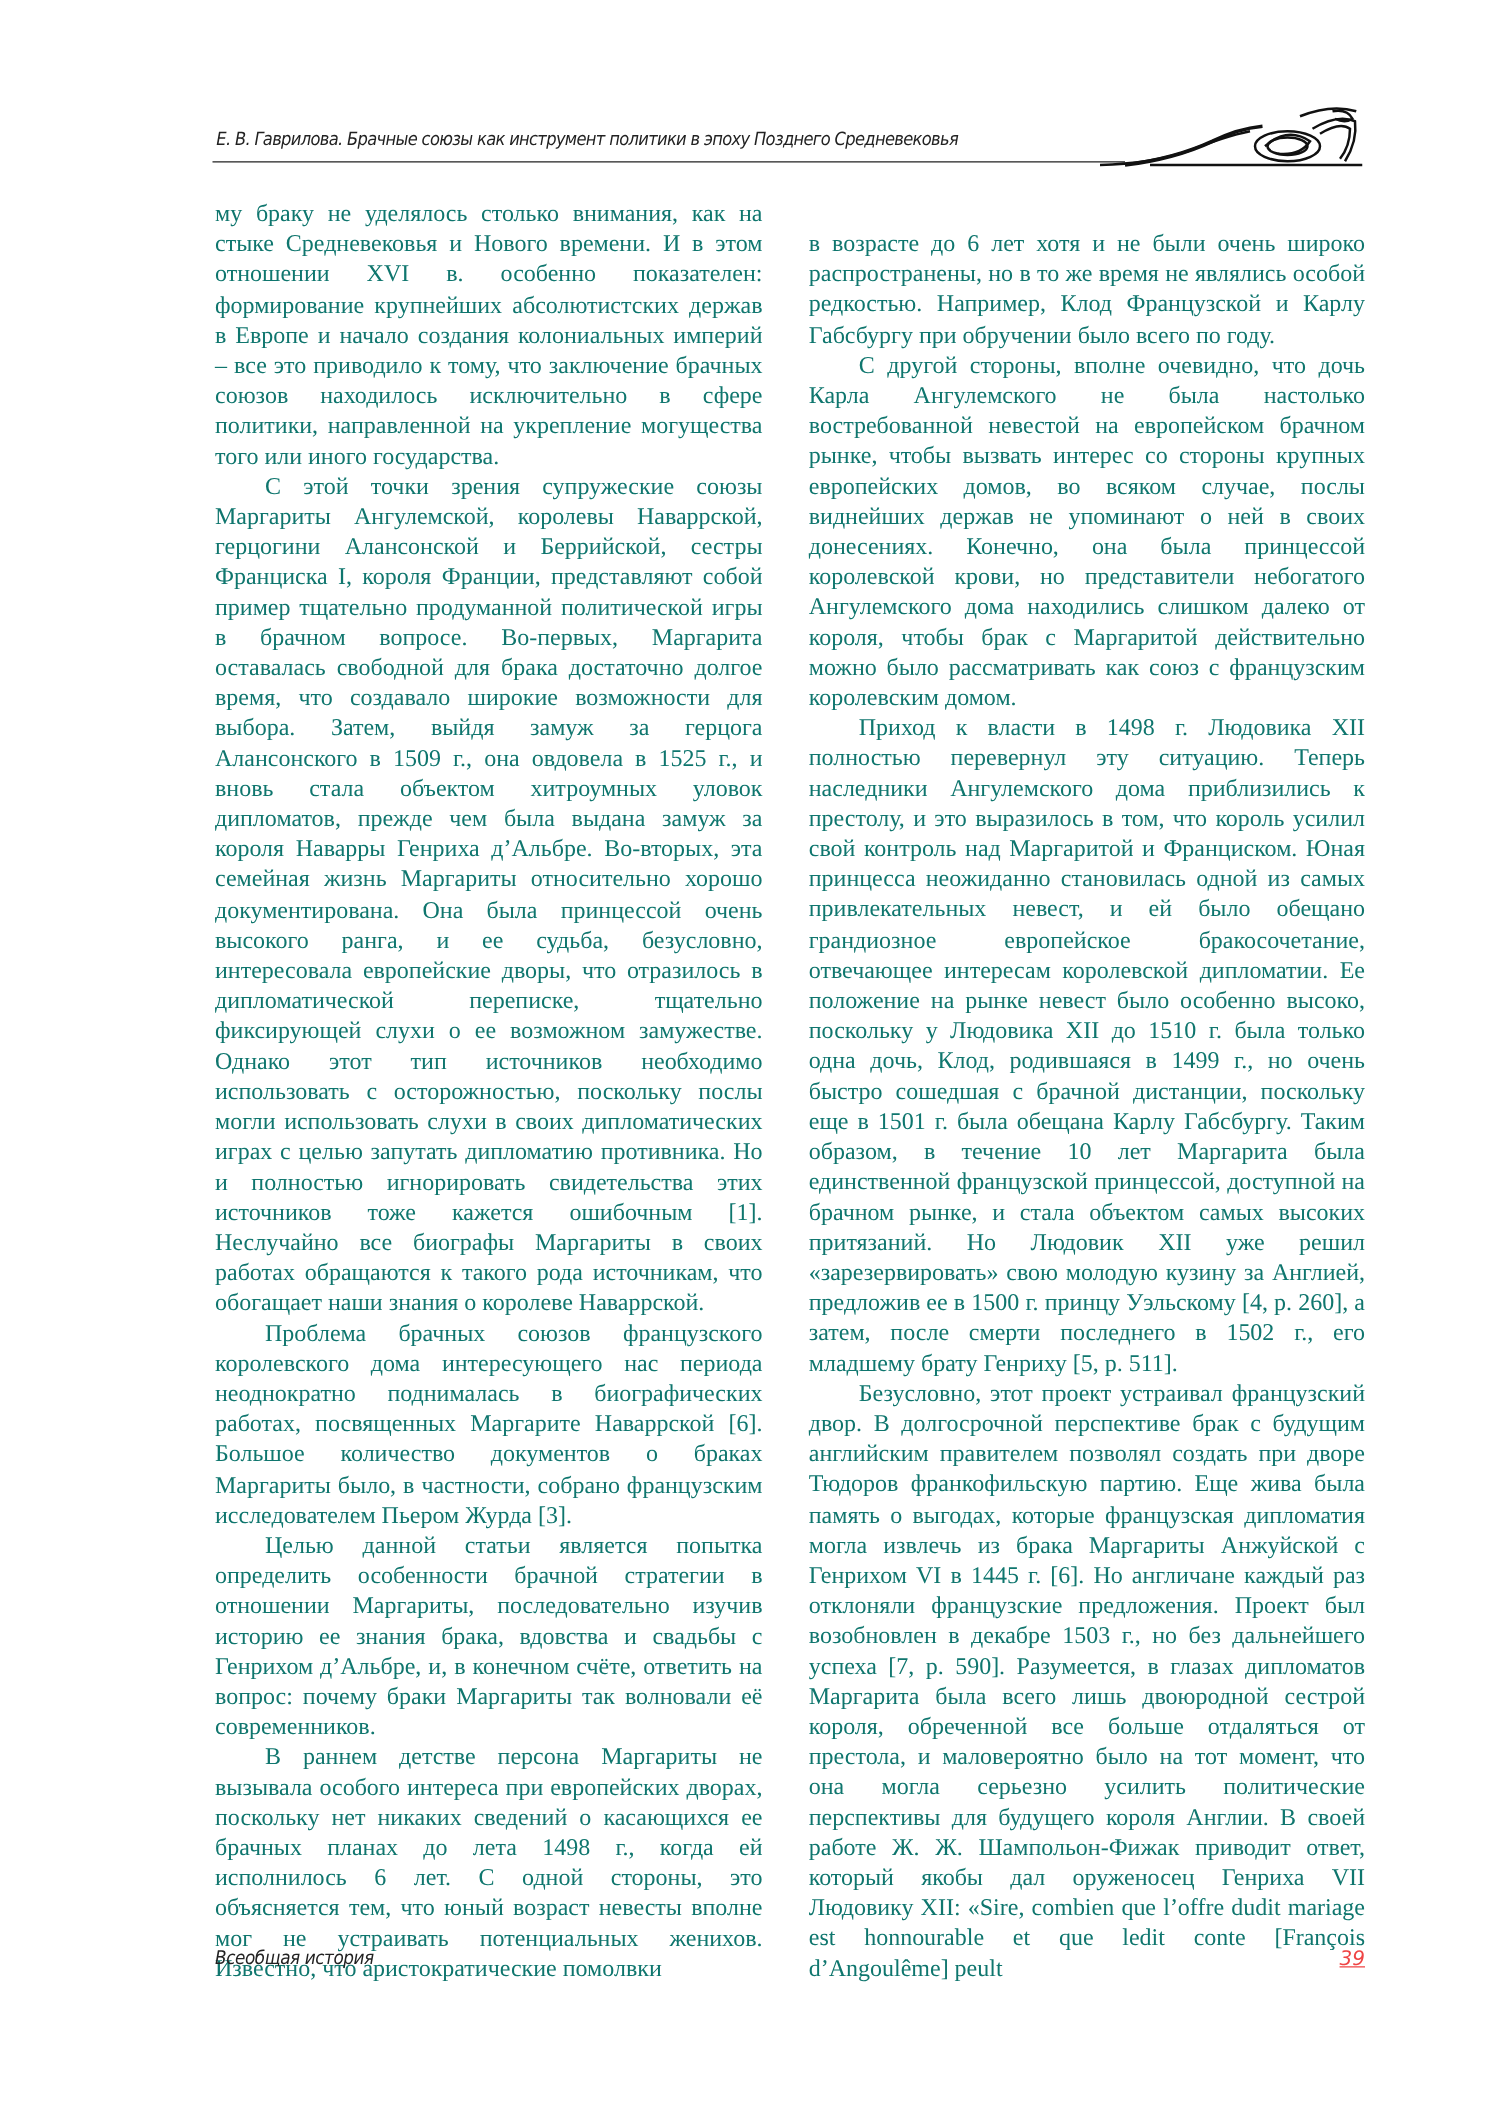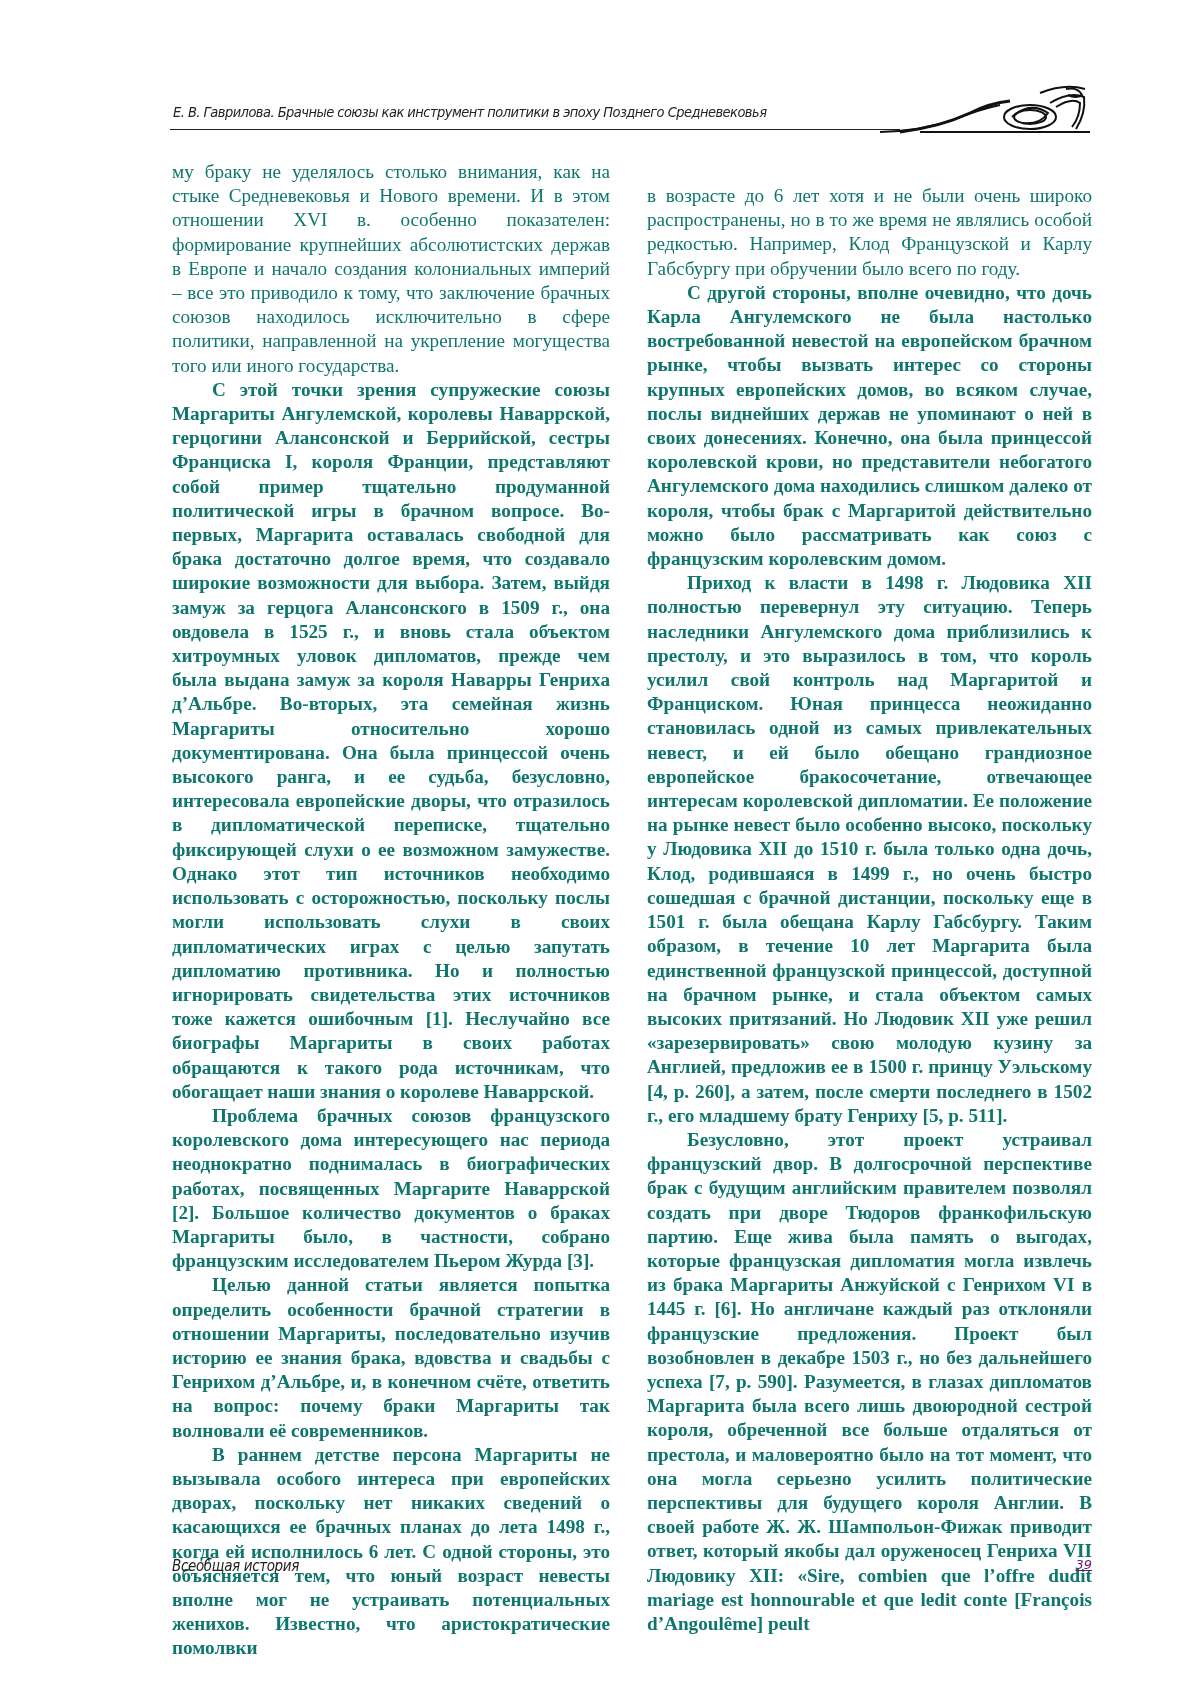--- a/index.html
+++ b/index.html
@@ -18,29 +18,29 @@
   }
   .ornament { position: absolute; left: 880px; top: 83px; width: 210px; height: 60px; }
   .col {
     position: absolute; top: 160px; width: 445px;
     font-family: "Liberation Serif", serif; font-size: 19.2px; line-height: 24.2px;
     text-align: justify; hyphens: manual; color: #0f766e;
   }
   .col-left { left: 172px; width: 438px; }
   .col-right { left: 647px; width: 445px; margin-top: 24px; }
   .col p { margin: 0; text-indent: 0; }
-  .col p.indent { text-indent: 40px; font-weight: bold; }
+  .col p.indent { text-indent: 40px; }
   .footer-left {
     position: absolute; left: 172px; top: 1557px;
     font-family: "DejaVu Sans", sans-serif; font-style: italic; font-size: 15px; color: #222;
     transform: scaleX(0.9); transform-origin: left center; letter-spacing: -0.4px;
   }
   .footer-right {
     position: absolute; right: 108px; top: 1557px;
-    font-family: "DejaVu Sans", sans-serif; font-style: italic; font-size: 13px; color: #701a75; text-decoration: underline;
+    font-family: "DejaVu Sans", sans-serif; font-style: italic; font-size: 16px; color: #ef4444; text-decoration: underline;
   }
 </style>
 </head>
 <body>
 
 <div class="header">
   <span class="header-text">Е. В. Гаврилова.  Брачные союзы как инструмент политики в эпоху Позднего Средневековья</span>
   <div class="header-rule"></div>
 </div>
 
@@ -53,21 +53,21 @@
   <path d="M132 34 Q150 18 168 30 Q160 42 142 40"></path>
   <path d="M170 20 Q190 8 204 14 Q206 30 196 46"></path>
   <path d="M176 24 Q192 14 200 20 Q200 34 192 44"></path>
   <path d="M160 10 Q185 0 205 6"></path>
   <path d="M186 6 Q198 4 202 12 Q196 16 188 12"></path>
 </svg>
 
 <div class="col col-left">
   <p>му браку не уделялось столько внимания, как на стыке Средневековья и Нового времени. И в этом отношении XVI в. особенно показателен: формирование крупнейших абсолютистских держав в Европе и начало создания колониальных империй – все это приводило к тому, что заключение брачных союзов находилось исключительно в сфере политики, направленной на укрепление могущества того или иного государства.</p>
   <p class="indent">С этой точки зрения супружеские союзы Маргариты Ангулемской, королевы Наваррской, герцогини Алансонской и Беррийской, сестры Франциска I, короля Франции, представляют собой пример тщательно продуманной политической игры в брачном вопросе. Во-первых, Маргарита оставалась свободной для брака достаточно долгое время, что создавало широкие возможности для выбора. Затем, выйдя замуж за герцога Алансонского в 1509 г., она овдовела в 1525 г., и вновь стала объектом хитроумных уловок дипломатов, прежде чем была выдана замуж за короля Наварры Генриха д’Альбре. Во-вторых, эта семейная жизнь Маргариты относительно хорошо документирована. Она была принцессой очень высокого ранга, и ее судьба, безусловно, интересовала европейские дворы, что отразилось в дипломатической переписке, тщательно фиксирующей слухи о ее возможном замужестве. Однако этот тип источников необходимо использовать с осторожностью, поскольку послы могли использовать слухи в своих дипломатических играх с целью запутать дипломатию противника. Но и полностью игнорировать свидетельства этих источников тоже кажется ошибочным [1]. Неслучайно все биографы Маргариты в своих работах обращаются к такого рода источникам, что обогащает наши знания о королеве Наваррской.</p>
-  <p class="indent">Проблема брачных союзов французского королевского дома интересующего нас периода неоднократно поднималась в биографических работах, посвященных Маргарите Наваррской [2]. Большое количество документов о браках Маргариты было, в частности, собрано французским исследователем Пьером Журда [3].</p>
+  <p class="indent">Проблема брачных союзов французского королевского дома интересующего нас периода неоднократно поднималась в биографических работах, посвященных Маргарите Наваррской [6]. Большое количество документов о браках Маргариты было, в частности, собрано французским исследователем Пьером Журда [3].</p>
   <p class="indent">Целью данной статьи является попытка определить особенности брачной стратегии в отношении Маргариты, последовательно изучив историю ее знания брака, вдовства и свадьбы с Генрихом д’Альбре, и, в конечном счёте, ответить на вопрос: почему браки Маргариты так волновали её современников.</p>
   <p class="indent">В раннем детстве персона Маргариты не вызывала особого интереса при европейских дворах, поскольку нет никаких сведений о касающихся ее брачных планах до лета 1498 г., когда ей исполнилось 6 лет. С одной стороны, это объясняется тем, что юный возраст невесты вполне мог не устраивать потенциальных женихов. Известно, что аристократические помолвки</p>
 </div>
 
 <div class="col col-right">
   <p>в возрасте до 6 лет хотя и не были очень широко распространены, но в то же время не являлись особой редкостью. Например, Клод Французской и Карлу Габсбургу при обручении было всего по году.</p>
   <p class="indent">С другой стороны, вполне очевидно, что дочь Карла Ангулемского не была настолько востребованной невестой на европейском брачном рынке, чтобы вызвать интерес со стороны крупных европейских домов, во всяком случае, послы виднейших держав не упоминают о ней в своих донесениях. Конечно, она была принцессой королевской крови, но представители небогатого Ангулемского дома находились слишком далеко от короля, чтобы брак с Маргаритой действительно можно было рассматривать как союз с французским королевским домом.</p>
   <p class="indent">Приход к власти в 1498 г. Людовика XII полностью перевернул эту ситуацию. Теперь наследники Ангулемского дома приблизились к престолу, и это выразилось в том, что король усилил свой контроль над Маргаритой и Франциском. Юная принцесса неожиданно становилась одной из самых привлекательных невест, и ей было обещано грандиозное европейское бракосочетание, отвечающее интересам королевской дипломатии. Ее положение на рынке невест было особенно высоко, поскольку у Людовика XII до 1510 г. была только одна дочь, Клод, родившаяся в 1499 г., но очень быстро сошедшая с брачной дистанции, поскольку еще в 1501 г. была обещана Карлу Габсбургу. Таким образом, в течение 10 лет Маргарита была единственной французской принцессой, доступной на брачном рынке, и стала объектом самых высоких притязаний. Но Людовик XII уже решил «зарезервировать» свою молодую кузину за Англией, предложив ее в 1500 г. принцу Уэльскому [4, p. 260], а затем, после смерти последнего в 1502 г., его младшему брату Генриху [5, p. 511].</p>
   <p class="indent">Безусловно, этот проект устраивал французский двор. В долгосрочной перспективе брак с будущим английским правителем позволял создать при дворе Тюдоров франкофильскую партию. Еще жива была память о выгодах, которые французская дипломатия могла извлечь из брака Маргариты Анжуйской с Генрихом VI в 1445 г. [6]. Но англичане каждый раз отклоняли французские предложения. Проект был возобновлен в декабре 1503 г., но без дальнейшего успеха [7, p. 590]. Разумеется, в глазах дипломатов Маргарита была всего лишь двоюродной сестрой короля, обреченной все больше отдаляться от престола, и маловероятно было на тот момент, что она могла серьезно усилить политические перспективы для будущего короля Англии. В своей работе Ж. Ж. Шампольон-Фижак приводит ответ, который якобы дал оруженосец Генриха VII Людовику XII: «Sire, combien que l’offre dudit mariage est honnourable et que ledit conte [François d’Angoulême] peult</p>
 </div>

